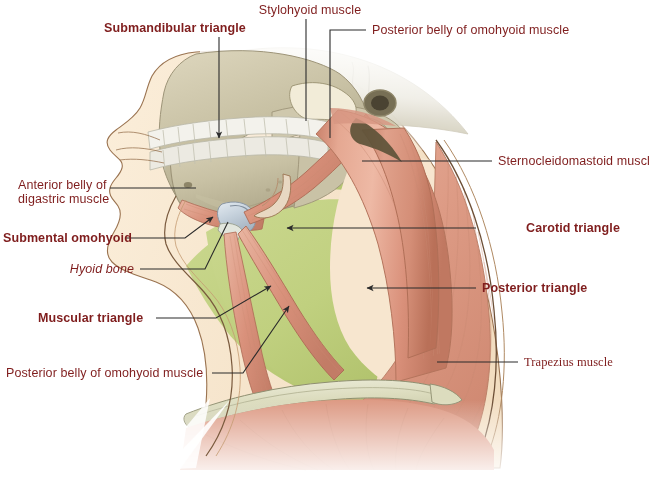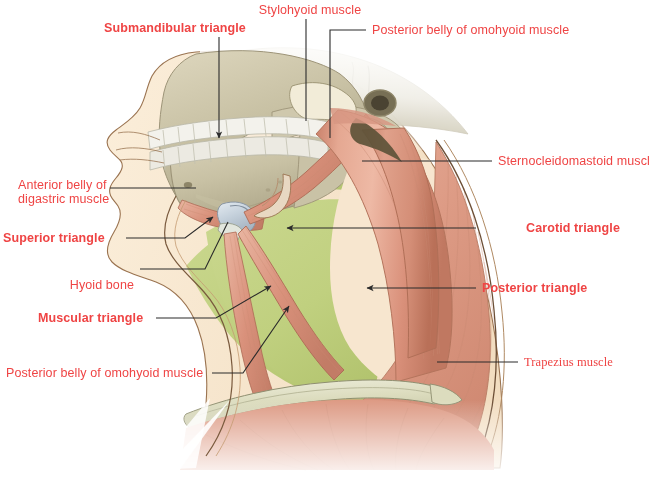--- a/index.html
+++ b/index.html
@@ -16,21 +16,21 @@
     overflow:hidden;
   }
   #art{
     position:absolute;
     left:0; top:0;
     width:650px; height:483px;
   }
   .label{
     position:absolute;
     font-size:12.5px;
-    color:#ef4444;
+    color:#7f1d1d;
     line-height:14px;
     white-space:pre;
     letter-spacing:.1px;
   }
   .label.bold{ font-weight:bold; }
   .label.right{ text-align:right; }
   .label.center{ text-align:center; }
 </style>
 </head>
 <body>
@@ -386,19 +386,19 @@
 
   <div id="label-layer">
       <div class="label bold center" style="left: 100px; top: 21px; width: 150px;">Submandibular triangle</div>
       <div class="label center" style="left: 248px; top: 3px; width: 124px;">Stylohyoid muscle</div>
       <div class="label" style="left: 372px; top: 23px; width: 200px;">Posterior belly of omohyoid muscle</div>
       <div class="label" style="left: 498px; top: 154px; width: 164px;">Sternocleidomastoid muscle</div>
       <div class="label bold" style="left: 482px; top: 221px; width: 110px; margin-left: 44px;">Carotid triangle</div>
       <div class="label bold" style="left: 482px; top: 281px; width: 120px;">Posterior triangle</div>
       <div class="label" style="left: 524px; top: 355px; width: 120px; font-family: Liberation Serif, serif;">Trapezius muscle</div>
       <div class="label" style="left: 18px; top: 178px; width: 104px;"><span>Anterior belly of</span><br><span>digastric muscle</span></div>
-      <div class="label bold" style="left: 3px; top: 231px; width: 118px;">Superior triangle</div>
-      <div class="label right" style="left: 56px; top: 278px; width: 78px;">Hyoid bone</div>
+      <div class="label bold" style="left: 3px; top: 231px; width: 118px;">Submental omohyoid</div>
+      <div class="label right" style="left: 56px; top: 262px; width: 78px; font-style: italic;">Hyoid bone</div>
       <div class="label bold" style="left: 38px; top: 311px; width: 112px;">Muscular triangle</div>
       <div class="label" style="left: 6px; top: 366px; width: 200px;">Posterior belly of omohyoid muscle</div>
     </div>
 
 </div>
 
 </body></html>

